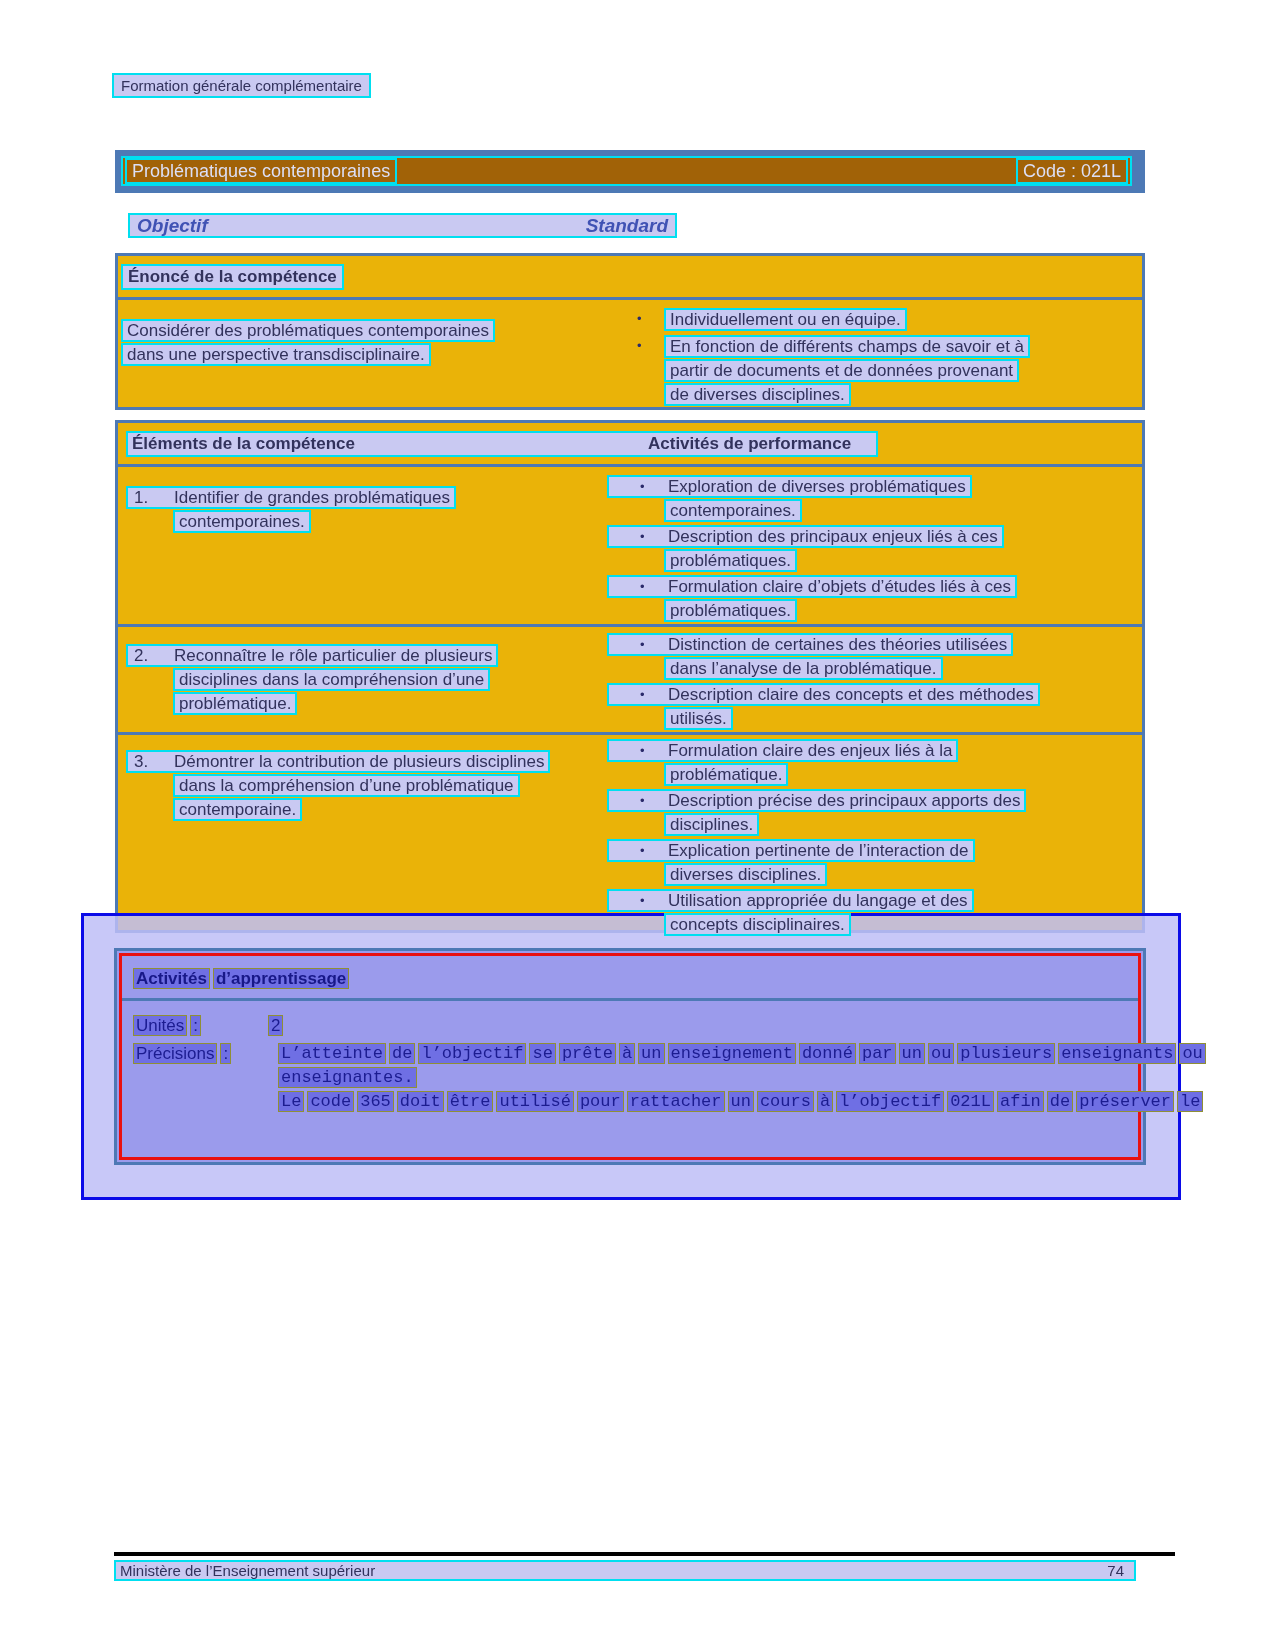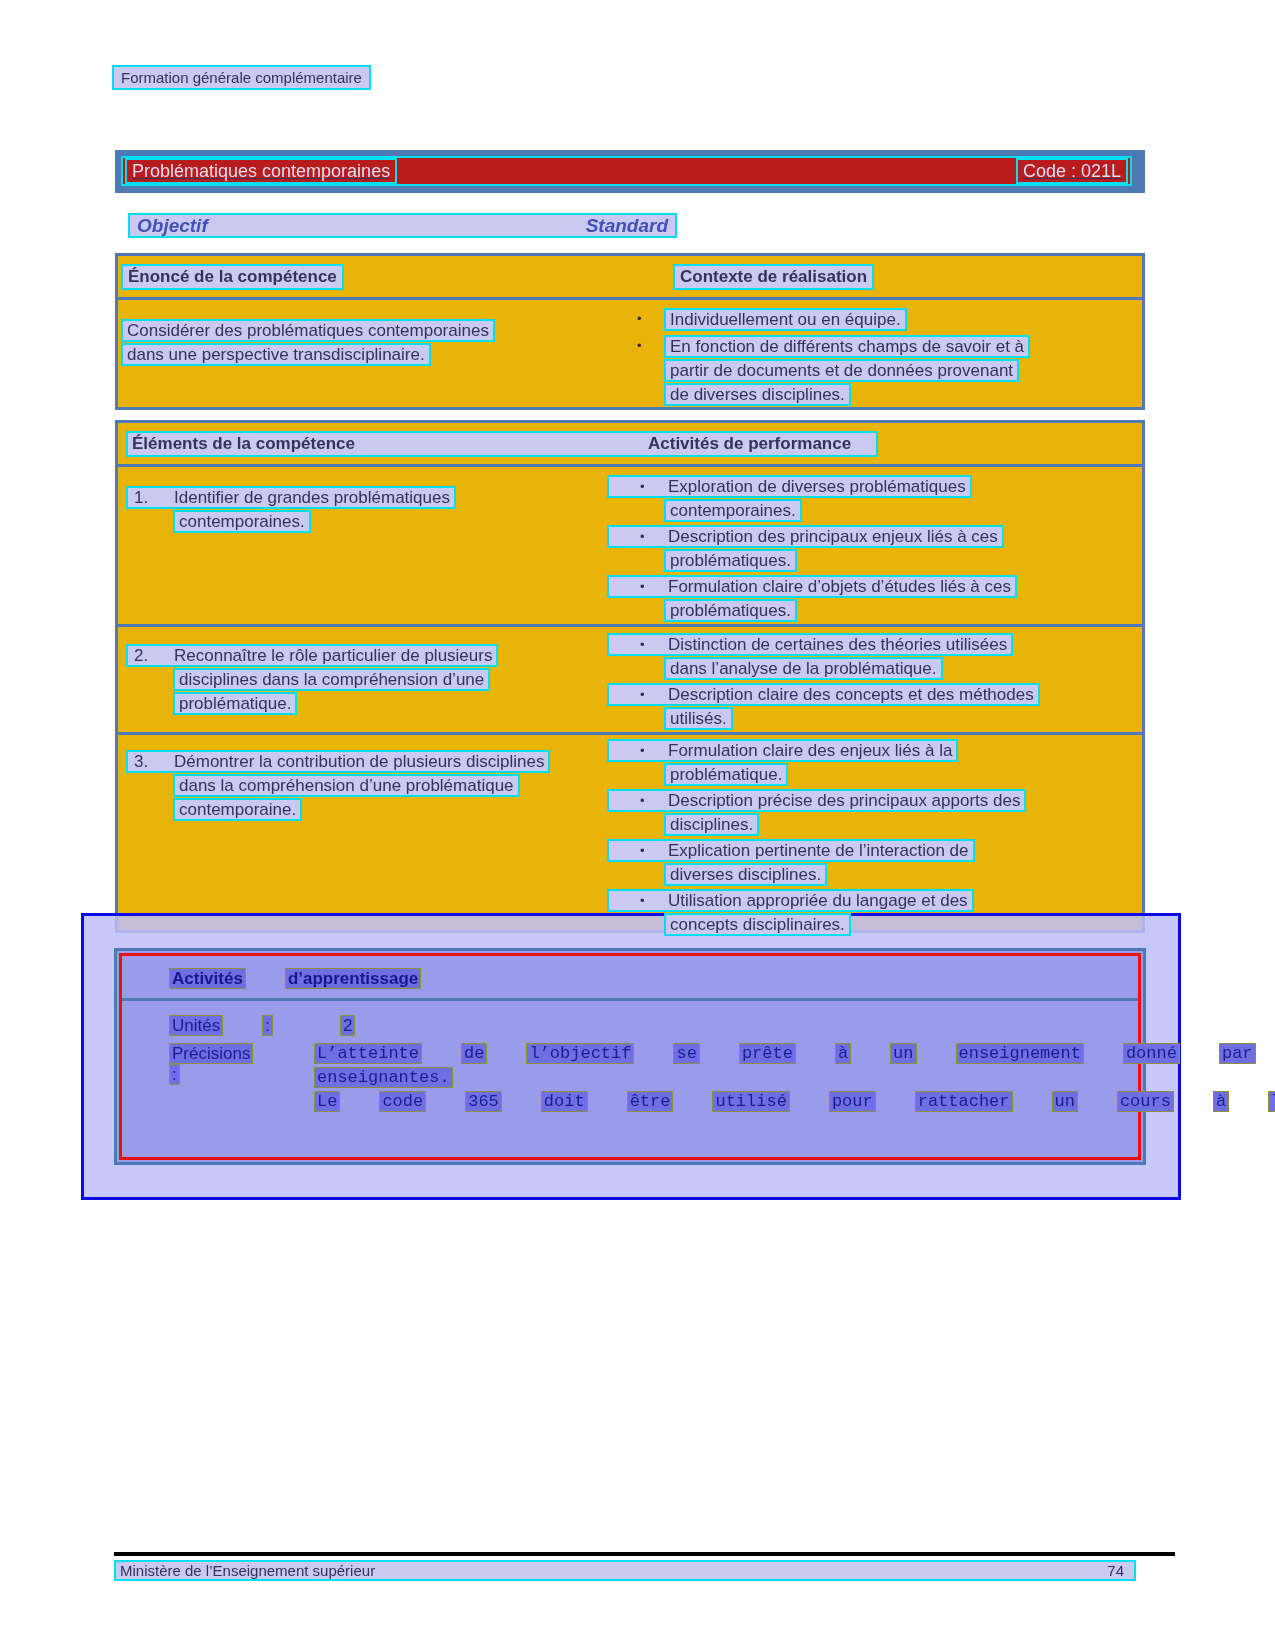--- a/index.html
+++ b/index.html
@@ -3,27 +3,27 @@
 <meta charset="utf-8">
 <style>
   html,body{margin:0;padding:0;background:#ffffff;}
   .canvas{position:relative;width:1275px;height:1651px;background:#ffffff;overflow:hidden;
           font-family:"Liberation Sans",sans-serif;color:#32325c;}
 
   
   .ocr{border:2px solid #00dff0;background:#c9c9f2;color:#32325c;}
 
   
-  .note{position:absolute;left:112px;top:65px;font-size:15px;padding:2px 7px;white-space:nowrap;}
+  .note{position:absolute;left:112px;top:73px;font-size:15px;padding:2px 7px;white-space:nowrap;}
 
   
   .titlebar{position:absolute;left:115px;top:150px;width:1030px;height:43px;background:#4d79b5;}
-  .titlebar-in{position:absolute;left:6px;right:13px;top:6px;bottom:7px;background:#b91c1c;
+  .titlebar-in{position:absolute;left:6px;right:13px;top:6px;bottom:7px;background:#a16207;
                border:2px solid #00dff0;display:flex;justify-content:space-between;
-               padding:0 2px;box-sizing:border-box;text-decoration:underline;}
+               padding:0 2px;box-sizing:border-box;}
   .tb-text{border:2px solid #00dff0;color:#dcdff6;font-size:18px;line-height:22px;padding:0 5px;white-space:nowrap;}
 
   
   .heading-row{position:absolute;left:128px;top:213px;width:549px;height:25px;box-sizing:border-box;
                display:flex;justify-content:space-between;align-items:center;padding:0 7px;
                font-size:19px;font-weight:bold;font-style:italic;color:#4052b4;}
 
   
   .tbl{position:absolute;left:115px;width:1030px;border:3px solid #4d79b5;box-sizing:border-box;
        background:#eab308;font-size:17px;}
@@ -67,21 +67,21 @@
        border:3px solid #4d79b5;background:#9b9bec;z-index:6;font-size:17px;}
   .act-in{position:absolute;inset:2px;border:3px solid #e91010;}
   .act-title{padding:12px 0 0 11px;}
   .act-title .wb{font-weight:bold;color:#181888;}
   .act-sep{height:3px;background:#4d79b5;margin-top:9px;}
   .act-body{padding:5px 0 0 11px;}
   .act-row{margin-bottom:0;}
   .act-row.r2{margin-top:9px;}
   .act-row.r3{margin-top:7px;display:flex;}
   .wb{display:inline-block;border:1px solid #8f8f35;background:#6f6fe4;color:#1c1c90;
-      padding:0 2px;margin-right:3px;line-height:19px;font-size:17px;white-space:nowrap;margin-left:36px;}
+      padding:0 2px;margin-right:3px;line-height:19px;font-size:17px;white-space:nowrap;}
   .val-periods{margin-left:44px;}
   .val-units{margin-left:64px;}
   .act-label-col{width:145px;flex-shrink:0;}
   .prec-lines{flex:1;}
   .prec-line{margin-bottom:3px;white-space:nowrap;font-family:Liberation Mono, monospace;}
 
   
   .footer-rule{position:absolute;left:114px;top:1552px;width:1061px;height:4px;background:#000000;}
   .footer-bar{position:absolute;left:114px;top:1560px;width:1022px;height:21px;box-sizing:border-box;
               display:flex;justify-content:space-between;align-items:center;
@@ -102,21 +102,20 @@
   </div>
 
   <div class="heading-row ocr">
     <span>Objectif</span>
     <span>Standard</span>
   </div>
 
   <div class="tbl" id="table1">
     <div class="thead">
       <div class="hl"><span class="hbox ocr">Énoncé de la compétence</span></div>
-      <div class="hr"><span class="hbox ocr" style="margin-left:36px;">Contexte de réalisation</span></div>
     </div>
     <div class="trow last" style="height:110px;">
       <div class="cl">
         <div class="ln ocr">Considérer des problématiques contemporaines</div>
         <div class="ln ocr">dans une perspective transdisciplinaire.</div>
       </div>
       <div class="cr">
         <div class="itemline">
           <span class="blt-out">•</span>
           <div class="ln ocr">Individuellement ou en équipe.</div>

